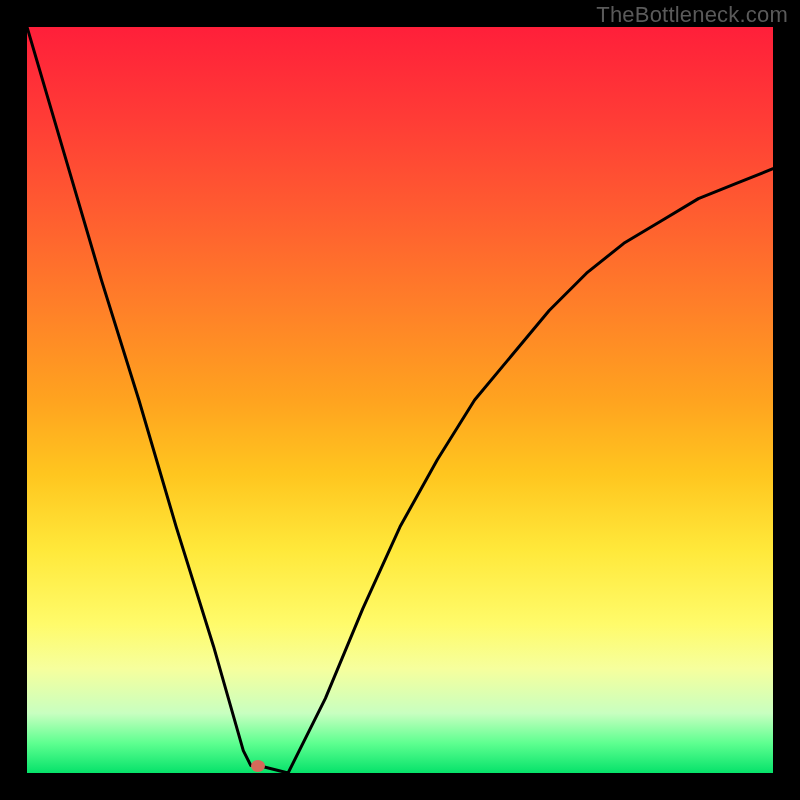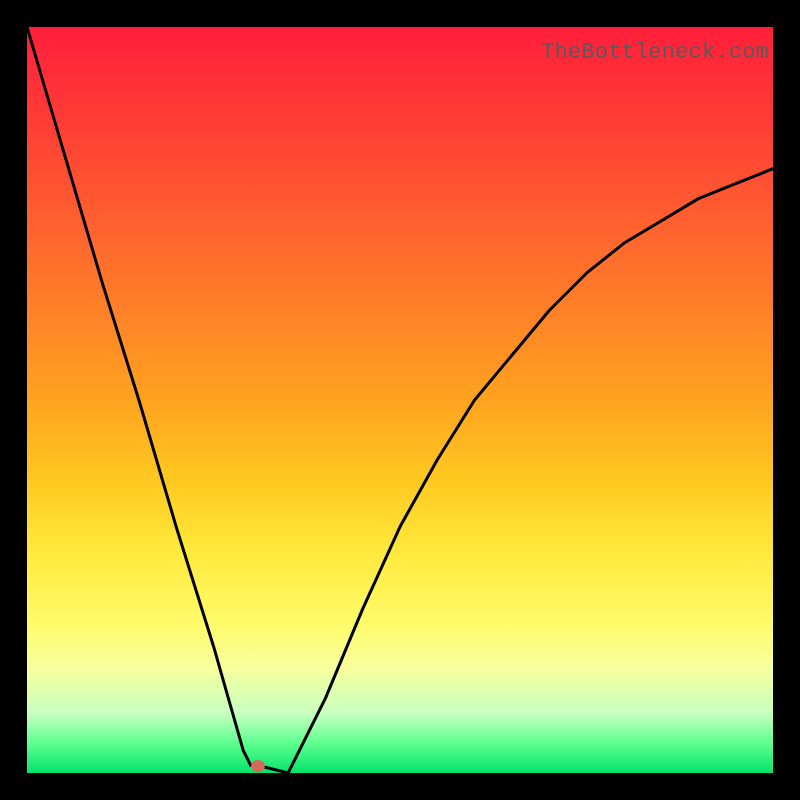--- a/index.html
+++ b/index.html
@@ -6,28 +6,27 @@
   html, body { width: 800px; height: 800px; overflow: hidden; background: #000; }
   .frame {
     position: relative;
     width: 800px;
     height: 800px;
     background: #000;
   }
   .watermark {
     position: absolute;
     top: 2px;
-    right: 31px;
-    font-family: Liberation Mono, monospace;
+    right: 12px;
+    font-family: Liberation Sans, sans-serif;
     font-size: 22px;
     font-weight: 500;
     color: #5a5a5a;
     letter-spacing: 0.2px;
     z-index: 10;
-    margin-top: 38px;
   }
   .plot-area {
     position: absolute;
     left: 27px;
     top: 27px;
     width: 746px;
     height: 746px;
     overflow: hidden;
   }
   .gradient-bg {

